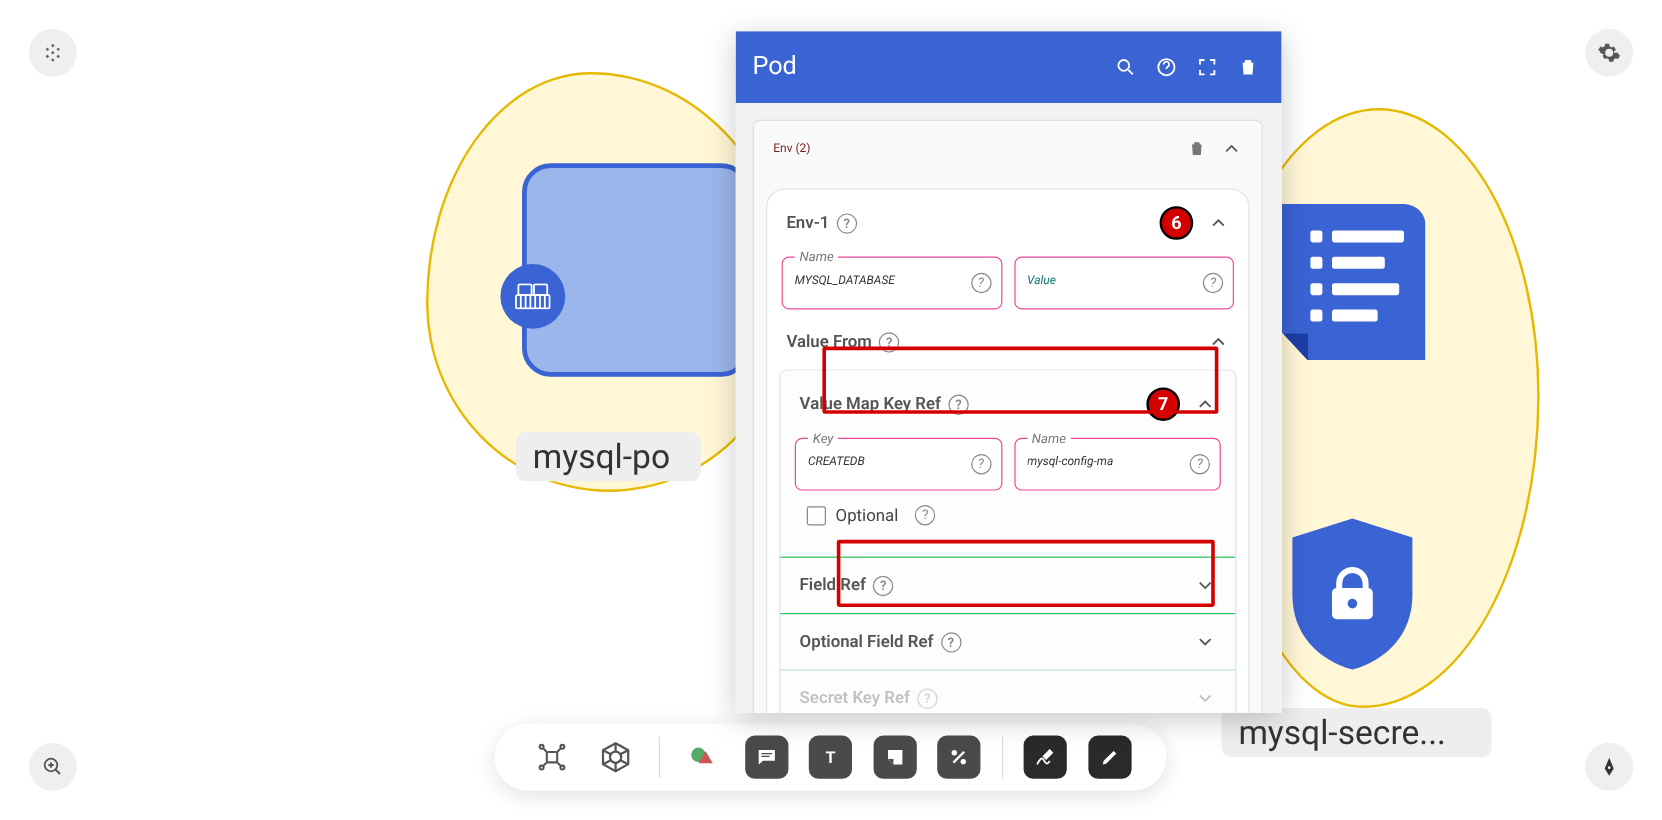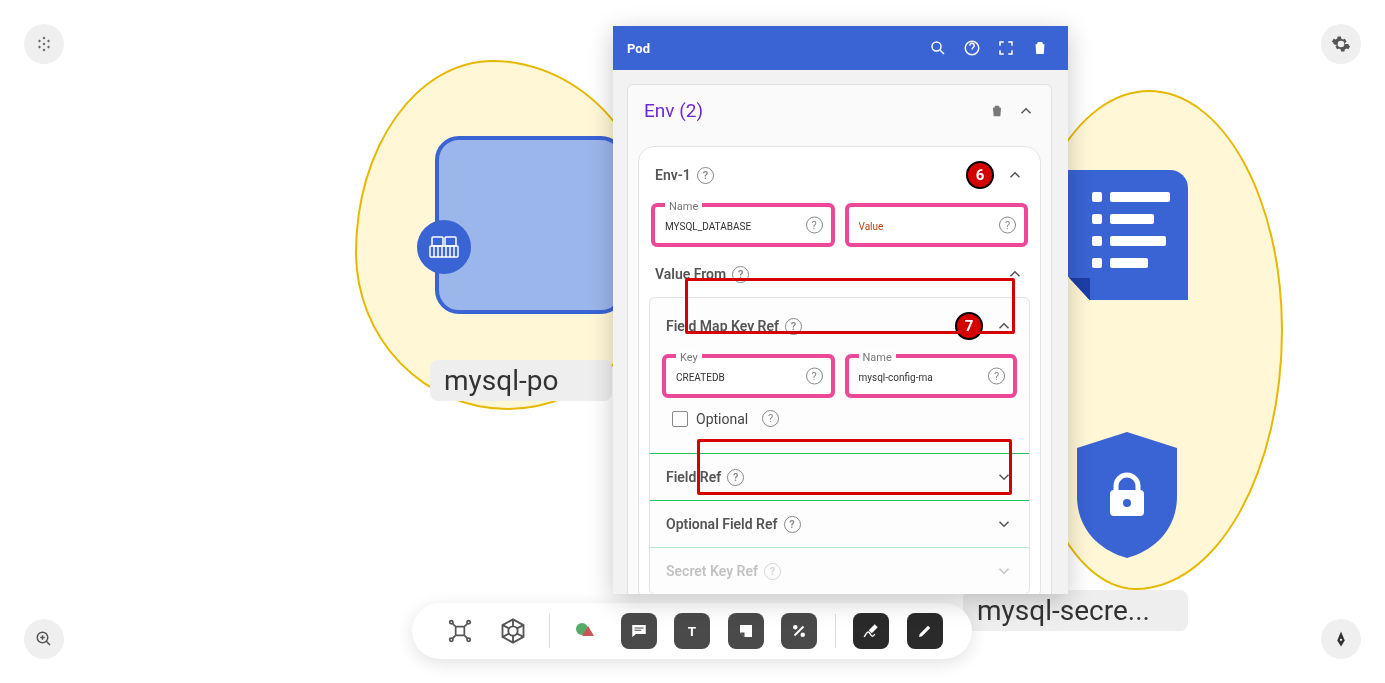--- a/index.html
+++ b/index.html
@@ -42,23 +42,23 @@
   .label-chip {
     position: absolute;
     background: #eee;
     border-radius: 8px;
     padding: 4px 14px;
     font-size: 28px;
     color: #333;
     white-space: nowrap;
     overflow: hidden;
   }
-  .label-pod { left: 430px; top: 360px; width: 182px; }
+  .label-pod { left: 430px; top: 360px; width: 154px; }
   .label-conf { left: 1060px; top: 330px; width: 178px; }
-  .label-secret { left: 963px; top: 590px; width: 225px; }
+  .label-secret { left: 1018px; top: 590px; width: 225px; }
   
   .configmap-icon {
     position: absolute; left: 1068px; top: 170px;
     width: 120px; height: 130px;
     background: #3a63d4;
     border-radius: 0 18px 0 0;
     clip-path: polygon(0 0, 100% 0, 100% 100%, 18% 100%, 0 82%);
   }
   .configmap-icon::after {
     content:""; position:absolute; left:0; bottom:0; width:22px; height:22px; background:#1e3ea8;
@@ -104,67 +104,66 @@
   
   .panel {
     position:absolute; left:613px; top:26px;
     width:455px; height:568px;
     background:#f7f7f7;
     box-shadow:0 6px 24px rgba(0,0,0,.22);
     display:flex; flex-direction:column;
     overflow:hidden;
   }
   .panel-header {
-    height:44px; background:#3a63d4; color:#fff;
+    height:60px; background:#3a63d4; color:#fff;
     display:flex; align-items:center; padding:0 14px;
-    font-size:13px;
-    font-weight:bold;
+    font-size:21px;
   }
   .panel-header .title { flex:1; }
   .hdr-ico { width:28px; height:28px; display:flex; align-items:center; justify-content:center; margin-left:6px; cursor:pointer; }
   
   .panel-body {
     flex:1; overflow:auto; padding-right:2px;
     display:flex; flex-direction:column;
     background:#f2f2f2;
   }
   
   .card {
     margin:14px 14px 0 14px;
     border:1px solid #e0e0e0; background:#fafafa; border-radius:6px;
   }
   .card-inner { margin:10px; border:1px solid #e3e3e3; border-radius:16px; background:#fff; }
   
   .sec-head {
     display:flex; align-items:center; padding:14px 16px;
-    font-size:19px; color:#6d28d9;
+    font-size:10px; color:#7f1d1d;
   }
   .sec-head.small { font-size:14px; color:#555; font-weight:600; }
   .sec-head .spacer { flex:1; }
   .chev { width:18px; height:18px; }
   .help {
     width:17px; height:17px; border:1.5px solid #888; border-radius:50%;
     display:inline-flex; align-items:center; justify-content:center;
     font-size:11px; color:#888; margin-left:6px;
   }
   .trash { color:#777; margin-right:12px; }
   
   .field-row { display:flex; gap:10px; padding:0 12px 12px; }
   .field {
     position:relative; flex:1;
-    border:4px solid #ec4899; border-radius:6px;
+    border:1px solid #ec4899; border-radius:6px;
     padding:14px 30px 6px 10px;
-    background:#fff; min-height:44px;
+    background:#fff; min-height:44px;font-style:italic;
   }
   .field .flabel {
     position:absolute; top:-7px; left:10px;
     font-size:11px; color:#777; background:#fff; padding:0 4px;
   }
   .field .fval { font-size:10px; color:#333; overflow:hidden; white-space:nowrap; }
-  .field .fval.placeholder { color:#c2410c; }
+  .field .fval.placeholder { color:#0f766e; }
   .field .fhelp {
     position:absolute; right:8px; top:50%; transform:translateY(-50%);
   }
   .redbox { border:3px solid #d40000; border-radius:2px; position:absolute; pointer-events:none; }
   .rb1 { left:46px; top:131px; width:330px; height:56px; }
   .rb2 { left:58px; top:292px; width:315px; height:56px; }
   
   .numcirc {
     width:28px; height:28px; border:2px solid #000; border-radius:50%;
     background:#d40000; color:#fff; font-weight:700; font-size:15px;
@@ -399,21 +398,21 @@
           <div class="spacer"></div>
           <span>
               <svg class="chev" viewBox="0 0 24 24" fill="none" stroke="#555" stroke-width="2">
                 <path d="M6 15l6-6 6 6"></path>
               </svg>
             </span>
         </div>
 
         <div style="margin:0 10px 10px; border:1px solid #e3e3e3; border-radius:6px; background:#fdfdfd; position:relative;">
           <div class="sec-head small">
-            <span>Field Map Key Ref</span>
+            <span>Value Map Key Ref</span>
             <span class="help">?</span>
             <div class="spacer"></div>
             <div class="numcirc">7</div>
             <span style="margin-left:12px">
                 <svg class="chev" viewBox="0 0 24 24" fill="none" stroke="#555" stroke-width="2">
                   <path d="M6 15l6-6 6 6"></path>
                 </svg>
               </span>
           </div>
           <div class="field-row">

